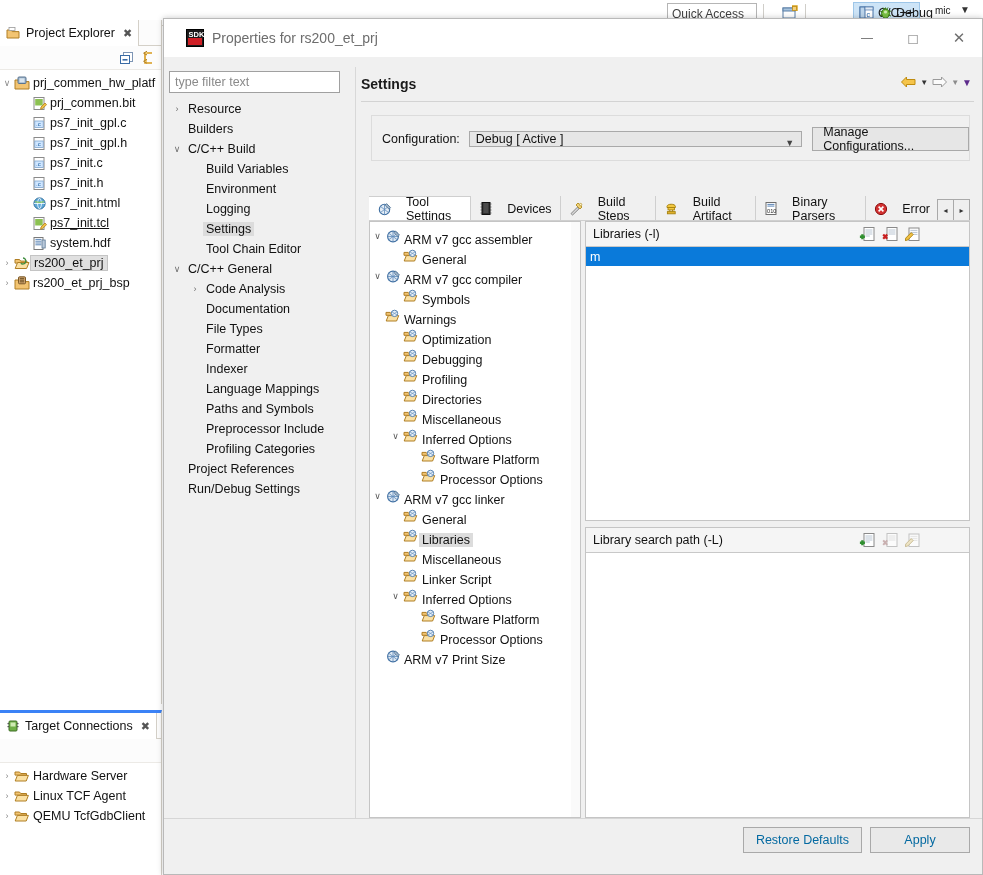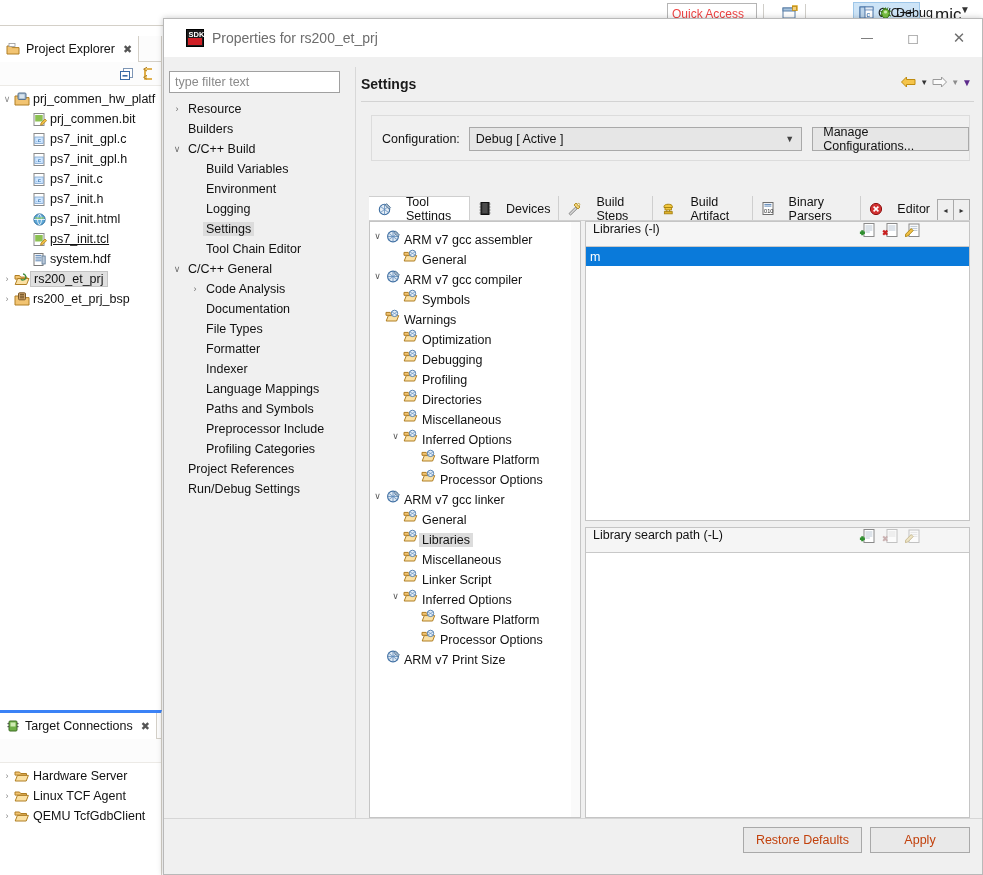--- a/index.html
+++ b/index.html
@@ -15,42 +15,42 @@
   #root { position: relative; width: 983px; height: 875px; background:#ffffff; }
 
   
   .ide-topbar {
     position:absolute; left:0; top:0; width:983px; height:26px;
     background:#ffffff; border-bottom:1px solid #d4d0c8;
   }
   .quick-access {
     position:absolute; left:667px; top:3px; width:90px; height:21px;
     border:1px solid #b5b5b5; background:#ffffff;
-    font-size:12px; color:#ef4444; padding:2px 4px; line-height:16px;
+    font-size:12px; color:#404040; padding:2px 4px; line-height:16px;
   }
   .tb-sep { position:absolute; top:4px; width:1px; height:18px; background:#d0cec9; }
   .persp-btn {
     position:absolute; top:2px; height:22px; display:flex; align-items:center;
     gap:3px; padding:0 5px; font-size:12.5px; color:#1a1a1a;
   }
   .persp-btn.active { background:#cde4f7; border:1px solid #9ec6e8; }
   .persp-open {
     position:absolute; left:779px; top:3px; width:22px; height:20px;
     display:flex; align-items:center; justify-content:center;
   }
   .persp-more {
     position:absolute; left:960px; top:4px; font-size:10px; color:#333;
   }
   .persp-clip {
-    position:absolute; left:935px; top:5px; font-size:17px; color:#1a1a1a;
+    position:absolute; left:935px; top:5px; font-size:10px; color:#1a1a1a;
   }
 
   
   .view-pe {
-    position:absolute; left:0px; top:36px; width:162px; height:684px;
+    position:absolute; left:0px; top:20px; width:162px; height:684px;
     background:#ffffff; border-right:1px solid #d4d0c8;
   }
   .view-tabbar {
     position:absolute; left:0; top:0; width:100%; height:26px;
     background:#fcfcfc; border-bottom:1px solid #d4d0c8;
   }
   .view-tab {
     position:absolute; left:0; top:0; height:26px;
     display:flex; align-items:center; gap:5px; padding:0 6px;
     background:#ffffff; font-size:12.5px; color:#111;
@@ -140,22 +140,22 @@
   .hd-navs .cap { font-size:8px; color:#333; }
   .hd-rule { position:absolute; left:0; top:34px; right:0; height:1px; background:#d3d3d3; }
 
   .cfg-group {
     position:absolute; left:10px; top:48px; right:4px; height:46px;
     border:1px solid #dcdcdc; background:#f0f0f0;
   }
   .cfg-row { position:absolute; left:10px; top:11px; display:flex; align-items:center; }
   .cfg-label { font-size:12.5px; color:#111; margin-right:9px; }
   .combo {
-    width:345px; height:24px; border:1px solid #a9a9a9; background:#e6e6e6;
-    display:flex; align-items:center; padding:0 6px; font-size:12.5px; color:#111;
+    width:345px; height:16px; border:1px solid #a9a9a9; background:#e6e6e6;
+    display:flex; align-items:flex-end; padding:0 6px; font-size:12.5px; color:#111;
     position:relative;
   }
   .combo .chev { position:absolute; right:7px; top:6px; font-size:9px; color:#444; }
   .btn {
     height:24px; border:1px solid #a9a9a9; background:#e6e6e6;
     display:flex; align-items:center; justify-content:center;
     font-size:12.5px; color:#111; padding:0 10px;
   }
 
   
@@ -190,40 +190,40 @@
   .ttrow .tlbl { padding:0 3px;margin-top:7px; }
   .ttrow.sel .tlbl { background:#dcdcdc; }
   .pane-vscroll {
     position:absolute; right:0; top:0; width:9px; bottom:0; background:#fafafa;
   }
 
   .pane-right { flex:1; display:flex; flex-direction:column; }
   .field-panel { border:1px solid #c5c5c5; background:#ffffff; display:flex; flex-direction:column; }
   .fp-head {
     height:25px; background:#f5f5f5; border-bottom:1px solid #c8c8c8;
-    display:flex; align-items:flex-start; padding:0 7px;
+    display:flex; align-items:center; padding:0 7px;
   }
   .fp-head .fp-title { font-size:12.5px; color:#111; }
   .fp-tools { margin-left:auto; display:flex; align-items:center; gap:6px; }
   .fp-body { flex:1; background:#ffffff; position:relative; overflow:hidden; }
   .listitem {
     height:19px; display:flex; align-items:center; padding:0 4px;
     font-size:12.5px; color:#111;
   }
   .listitem.sel { background:#0a7ada; color:#ffffff; }
 
   .dlg-footer {
     position:absolute; left:0; right:0; bottom:0; height:56px;
     border-top:1px solid #d6d6d6; background:#f0f0f0;
   }
   .footer-btns { position:absolute; right:12px; top:8px; display:flex; gap:8px; }
   .fbtn {
     height:26px; min-width:100px; border:1px solid #a9a9a9; background:#e9e9e9;
     display:flex; align-items:center; justify-content:center;
-    font-size:12.5px; color:#c2410c; padding:0 12px;
+    font-size:12.5px; color:#0369a1; padding:0 12px;
   }
 </style>
 </head>
 <body>
 
 <div id="root">
 
   <div class="ide-topbar">
     <div class="quick-access">Quick Access</div>
     <div class="tb-sep" style="left:763px;"></div>
@@ -666,21 +666,21 @@
             </span>
             <span>Binary Parsers</span>
           </div>
           <div class="ttab">
             <span class="ico">
               <svg width="14" height="14" viewBox="0 0 14 14">
                 <circle cx="7" cy="7" r="5.6" fill="#d33232" stroke="#8c1010" stroke-width="1"></circle>
                 <path d="M4.6 4.6 L9.4 9.4 M9.4 4.6 L4.6 9.4" stroke="#ffffff" stroke-width="1.6"></path>
               </svg>
             </span>
-            <span>Editor</span>
+            <span>Error</span>
           </div>
           <div class="tab-arrows">
             <div class="tab-arr">◂</div>
             <div class="tab-arr">▸</div>
           </div>
         </div>
       <div class="tabs-line"></div>
 
       <div class="panes">
         <div class="pane-left">

